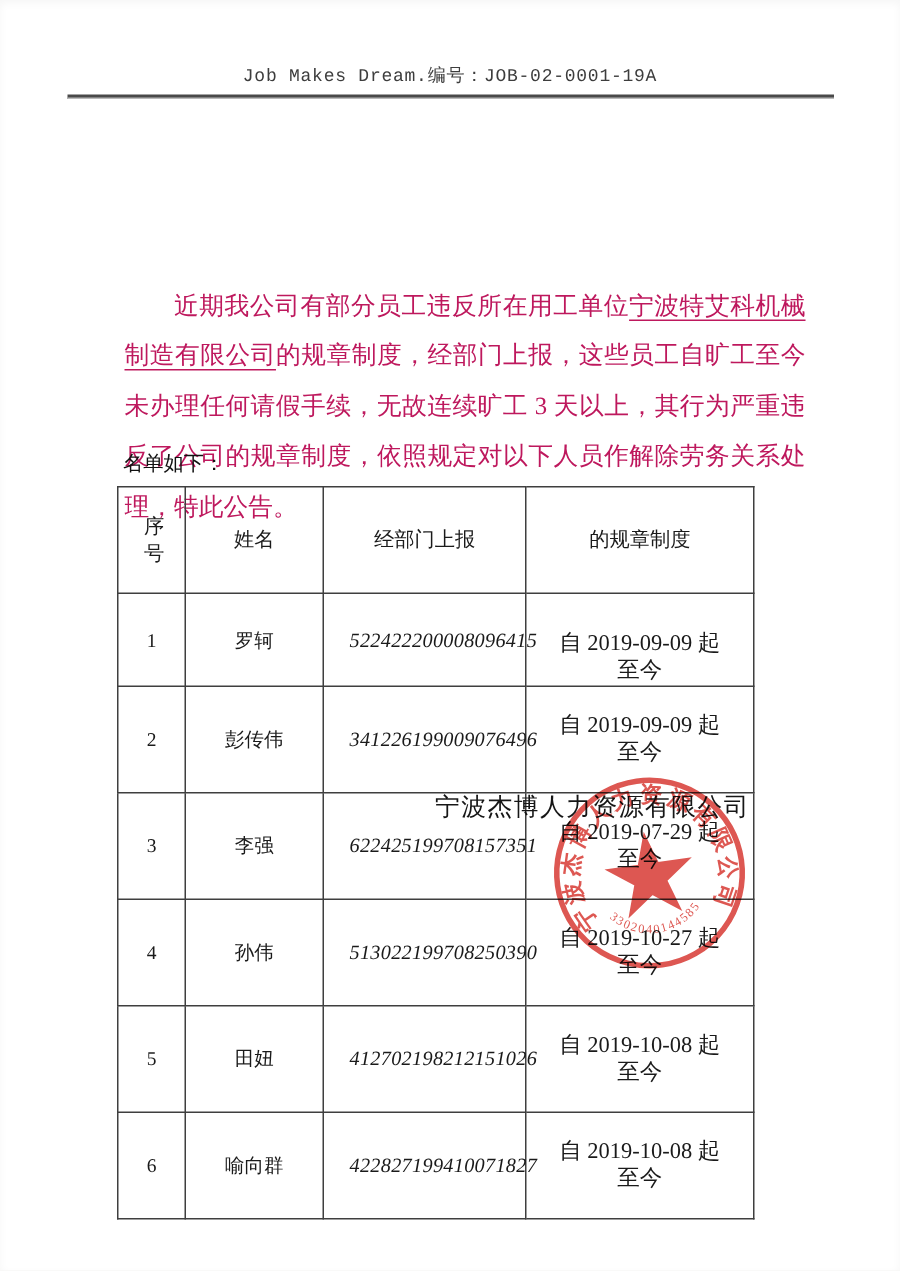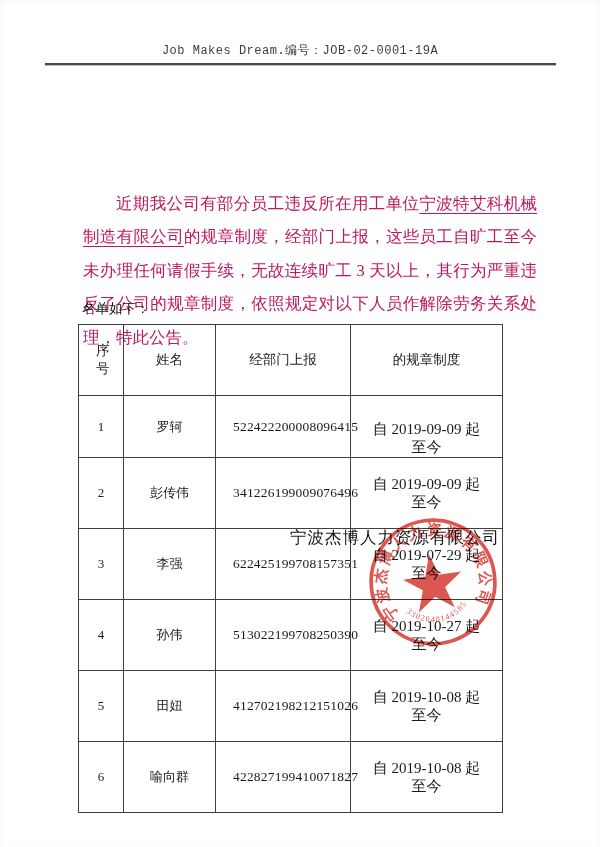--- a/index.html
+++ b/index.html
@@ -72,21 +72,21 @@
   table.roster col.c-period { width: 152px; }
   table.roster th, table.roster td {
     border: 1px solid #3f3f3f;
     text-align: center;
     vertical-align: middle;
     padding: 17px;
     height: 27px;
     font-weight: normal;
   }
   table.roster thead th { font-size: 13.5px; }
-  td.cell-id { font-size: 13.5px; letter-spacing: 0.2px; }
+  td.cell-id { font-size: 13.5px; letter-spacing: 0.2px; font-style: italic; }
   td.cell-period {
     vertical-align: top;
     padding-top: 2px;
     line-height: 18px;
     font-size: 15px;
   }
   tbody tr:first-child td.cell-period {
     vertical-align: bottom;
     padding-bottom: 1px;
   }

